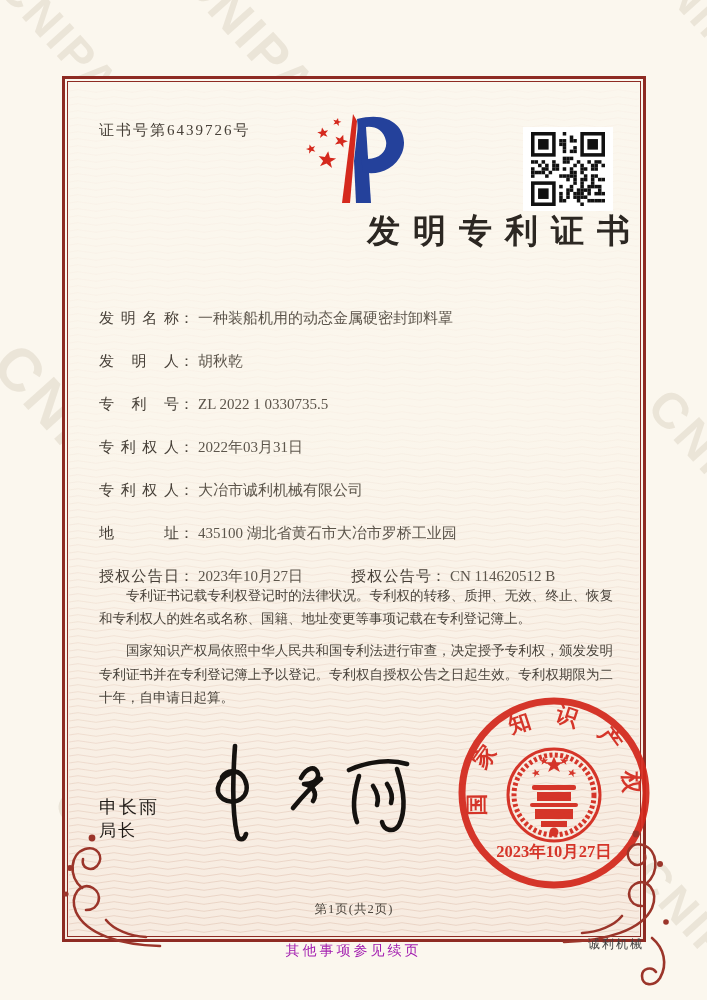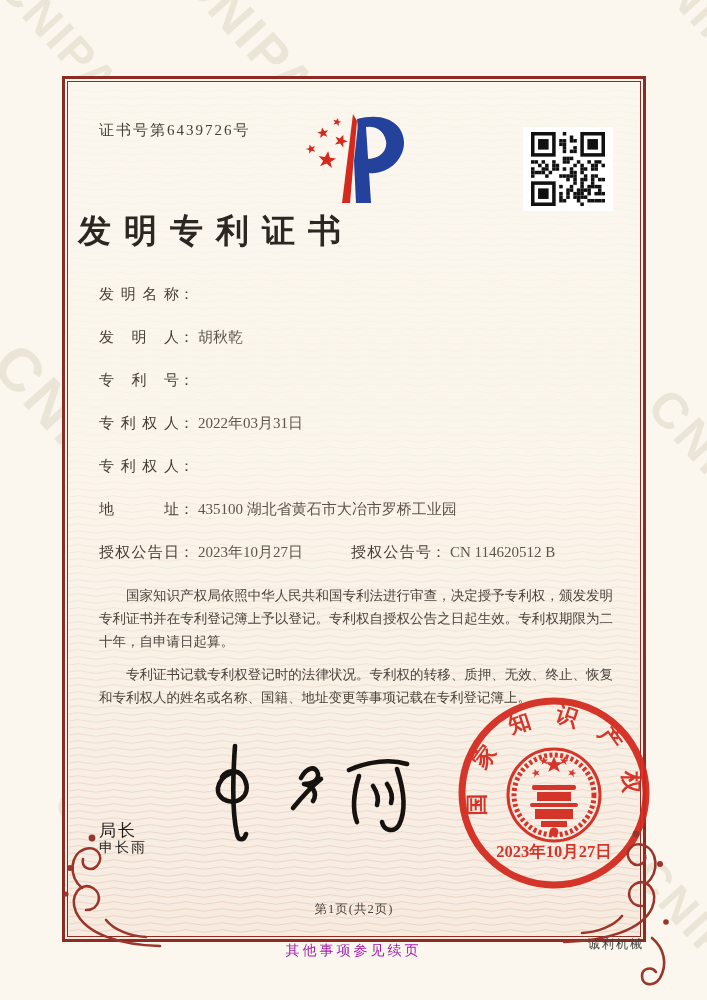--- a/index.html
+++ b/index.html
@@ -12,40 +12,40 @@
   
   .border-box{position:absolute;left:62px;top:76px;width:578px;height:860px;
       border:3px solid #8e2b23;background:linear-gradient(#fbf7ee 0%,#fbf6ec 40%,#f7ebe0 100%);}
   .inner-line{position:absolute;left:2px;top:2px;right:2px;bottom:2px;border:1px solid #8e2b23;pointer-events:none;}
   .waves{position:absolute;left:4px;top:4px;pointer-events:none;}
   
   .cert-no{position:absolute;left:34px;top:42px;font-size:15px;letter-spacing:2px;color:#474038;text-align:center;}
   .logo{position:absolute;left:231px;top:32px;}
   .qr-patch{position:absolute;left:458px;top:48px;width:90px;height:84px;background:#ffffff;}
   .qr{position:absolute;left:8px;top:5px;}
-  .title{position:absolute;left:0;top:130px;width:100%;text-align:left;font-size:33px;
+  .title{position:absolute;left:0;top:130px;width:100%;text-align:right;font-size:33px;
          font-weight:bold;letter-spacing:13px;color:#2c2722;text-indent:13px;font-family:Liberation Serif, serif;}
   
-  .fields{position:absolute;left:34px;top:204px;width:512px;font-size:15px;}
+  .fields{position:absolute;left:34px;top:228px;width:512px;font-size:15px;}
   .field-row{display:flex;margin-bottom:20px;line-height:23px;white-space:nowrap;}
   .flabel{display:inline-block;width:80px;text-align:justify;text-align-last:justify;color:#474038;flex:none;}
   .fcolon{color:#474038;flex:none;}
   .fvalue{color:#5c554b;margin-left:4px;}
   .dual .cell1{width:252px;display:flex;flex:none;}
   .dual .cell2{display:flex;}
   .flabel.wide{width:80px;}
   
   .body-text{position:absolute;left:34px;top:505px;width:514px;font-size:13.5px;
              line-height:1.72;color:#4a443c;text-align:justify;}
   .body-text p{margin:0 0 9px 0;text-indent:2em;}
   
   .director{position:absolute;left:34px;top:712px;font-family:"Liberation Sans",sans-serif;
             font-size:17px;color:#211d19;letter-spacing:2px;margin-top:28px;}
-  .director-name{position:absolute;left:34px;top:760px;font-family:"Liberation Sans",sans-serif;
-            font-size:14px;color:#211d19;letter-spacing:2px;}
+  .director-name{position:absolute;left:34px;top:716px;font-family:"Liberation Sans",sans-serif;
+            font-size:18px;color:#211d19;letter-spacing:2px;}
   .signature{position:absolute;left:118px;top:655px;}
   .seal{position:absolute;left:389px;top:614px;}
   .page-num{position:absolute;left:0;top:822px;width:100%;text-align:center;
             font-size:12.5px;color:#4a443c;letter-spacing:1px;}
   .continuation{position:absolute;left:0;top:942px;width:100%;text-align:center;
             font-size:14px;color:#a21caf;letter-spacing:3px;}
   .company-wm{position:absolute;left:588px;top:936px;font-size:12px;color:#404040;
             letter-spacing:2px;font-family:"Liberation Sans",sans-serif;}
   .flourish{position:absolute;pointer-events:none;}
 </style>
@@ -334,38 +334,41 @@
           <rect x="7.0476190476190474" y="56.38095238095238" width="10.571428571428571" height="10.571428571428571" fill="#111"></rect>
         </svg>
     </div>
 
     <div class="title">发明专利证书</div>
 
     <div class="fields">
       <div class="field-row">
         <span class="flabel">发明名称</span>
           <span class="fcolon">：</span>
+        <span class="fvalue">一种装船机用的动态金属硬密封卸料罩</span>
       </div>
       <div class="field-row">
         <span class="flabel">发明人</span>
           <span class="fcolon">：</span>
         <span class="fvalue">胡秋乾</span>
       </div>
       <div class="field-row">
         <span class="flabel">专利号</span>
           <span class="fcolon">：</span>
+        <span class="fvalue">ZL 2022 1 0330735.5</span>
       </div>
       <div class="field-row">
         <span class="flabel">专利权人</span>
           <span class="fcolon">：</span>
         <span class="fvalue">2022年03月31日</span>
       </div>
       <div class="field-row">
         <span class="flabel">专利权人</span>
           <span class="fcolon">：</span>
+        <span class="fvalue">大冶市诚利机械有限公司</span>
       </div>
       <div class="field-row">
         <span class="flabel">地址</span>
           <span class="fcolon">：</span>
         <span class="fvalue">435100 湖北省黄石市大冶市罗桥工业园</span>
       </div>
       <div class="field-row dual">
         <span class="cell1">
           <span class="flabel wide">授权公告日</span>
             <span class="fcolon">：</span>
@@ -373,22 +376,22 @@
         </span>
         <span class="cell2">
           <span class="flabel wide">授权公告号</span>
             <span class="fcolon">：</span>
           <span class="fvalue">CN 114620512 B</span>
         </span>
       </div>
     </div>
 
     <div class="body-text">
+      <p>专利证书记载专利权登记时的法律状况。专利权的转移、质押、无效、终止、恢复和专利权人的姓名或名称、国籍、地址变更等事项记载在专利登记簿上。</p>
       <p>国家知识产权局依照中华人民共和国专利法进行审查，决定授予专利权，颁发发明专利证书并在专利登记簿上予以登记。专利权自授权公告之日起生效。专利权期限为二十年，自申请日起算。</p>
-      <p>专利证书记载专利权登记时的法律状况。专利权的转移、质押、无效、终止、恢复和专利权人的姓名或名称、国籍、地址变更等事项记载在专利登记簿上。</p>
     </div>
 
     <div class="director">局长</div>
     <div class="director-name">申长雨</div>
 
     <svg class="signature" width="260" height="120" viewBox="0 0 260 120" fill="none" stroke="#15120f" stroke-width="4.6" stroke-linecap="round" stroke-linejoin="round">
       <path d="M52,38 C37,41 29,57 40,65 C53,73 69,62 62,46 C58,36 45,34 39,43"></path>
       <path d="M52,12 C50,40 49,78 54,100 C55,107 61,107 63,100"></path>
       <path d="M118,44 C124,33 133,31 135,40 C136,47 128,50 121,50 C130,52 135,59 130,67"></path>
       <path d="M110,74 C119,63 129,52 138,45"></path>

